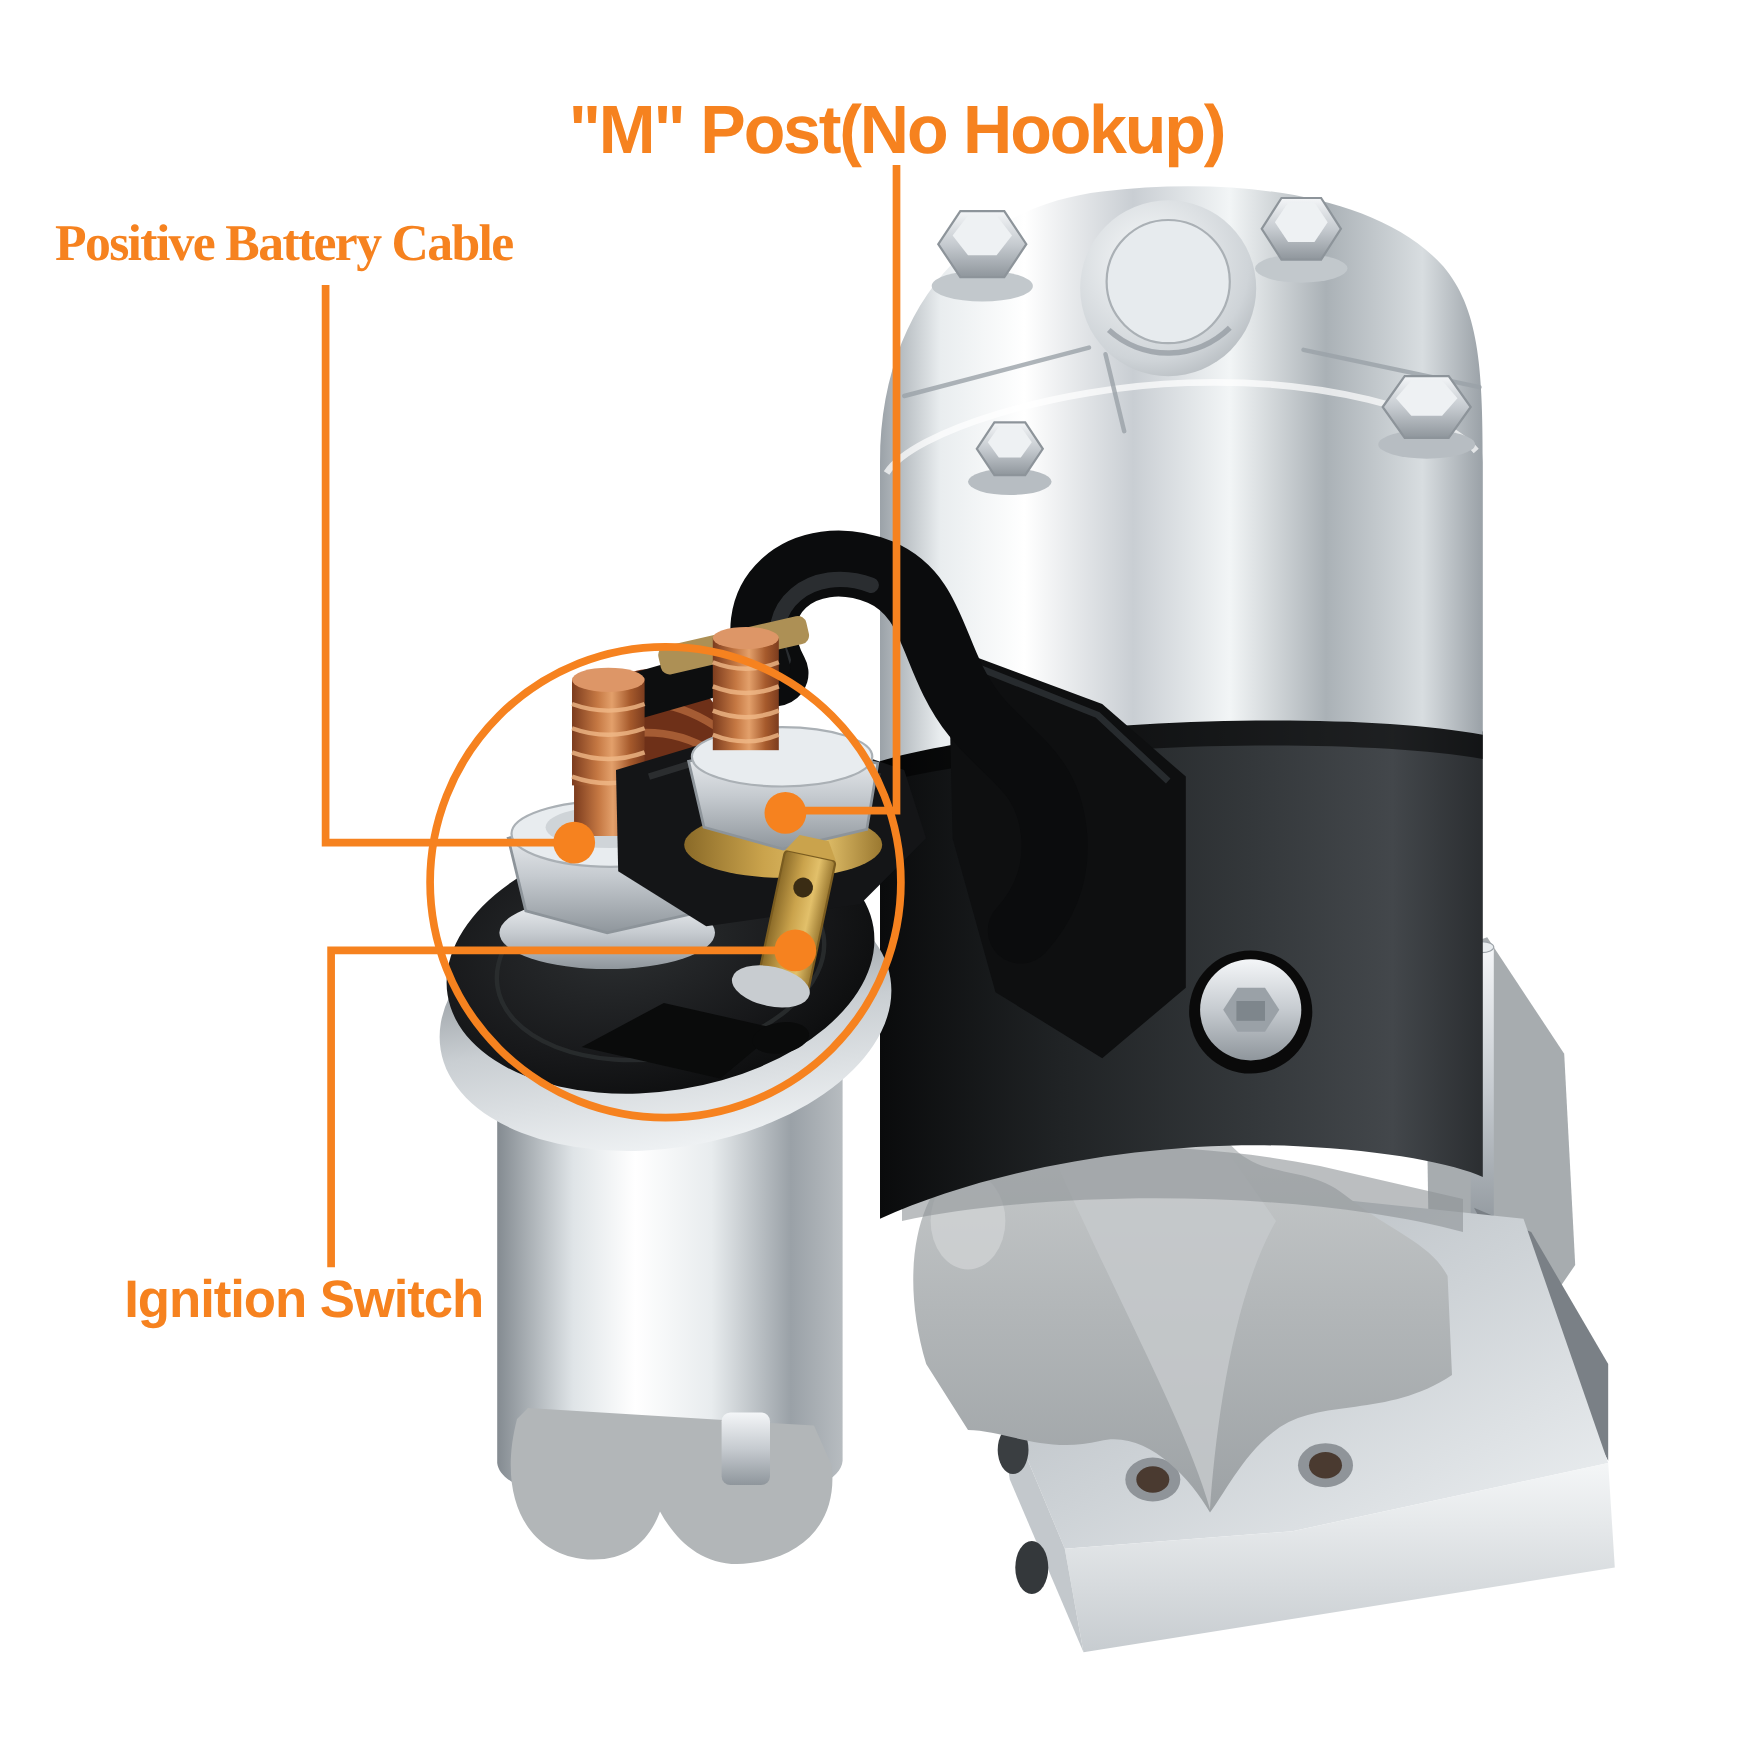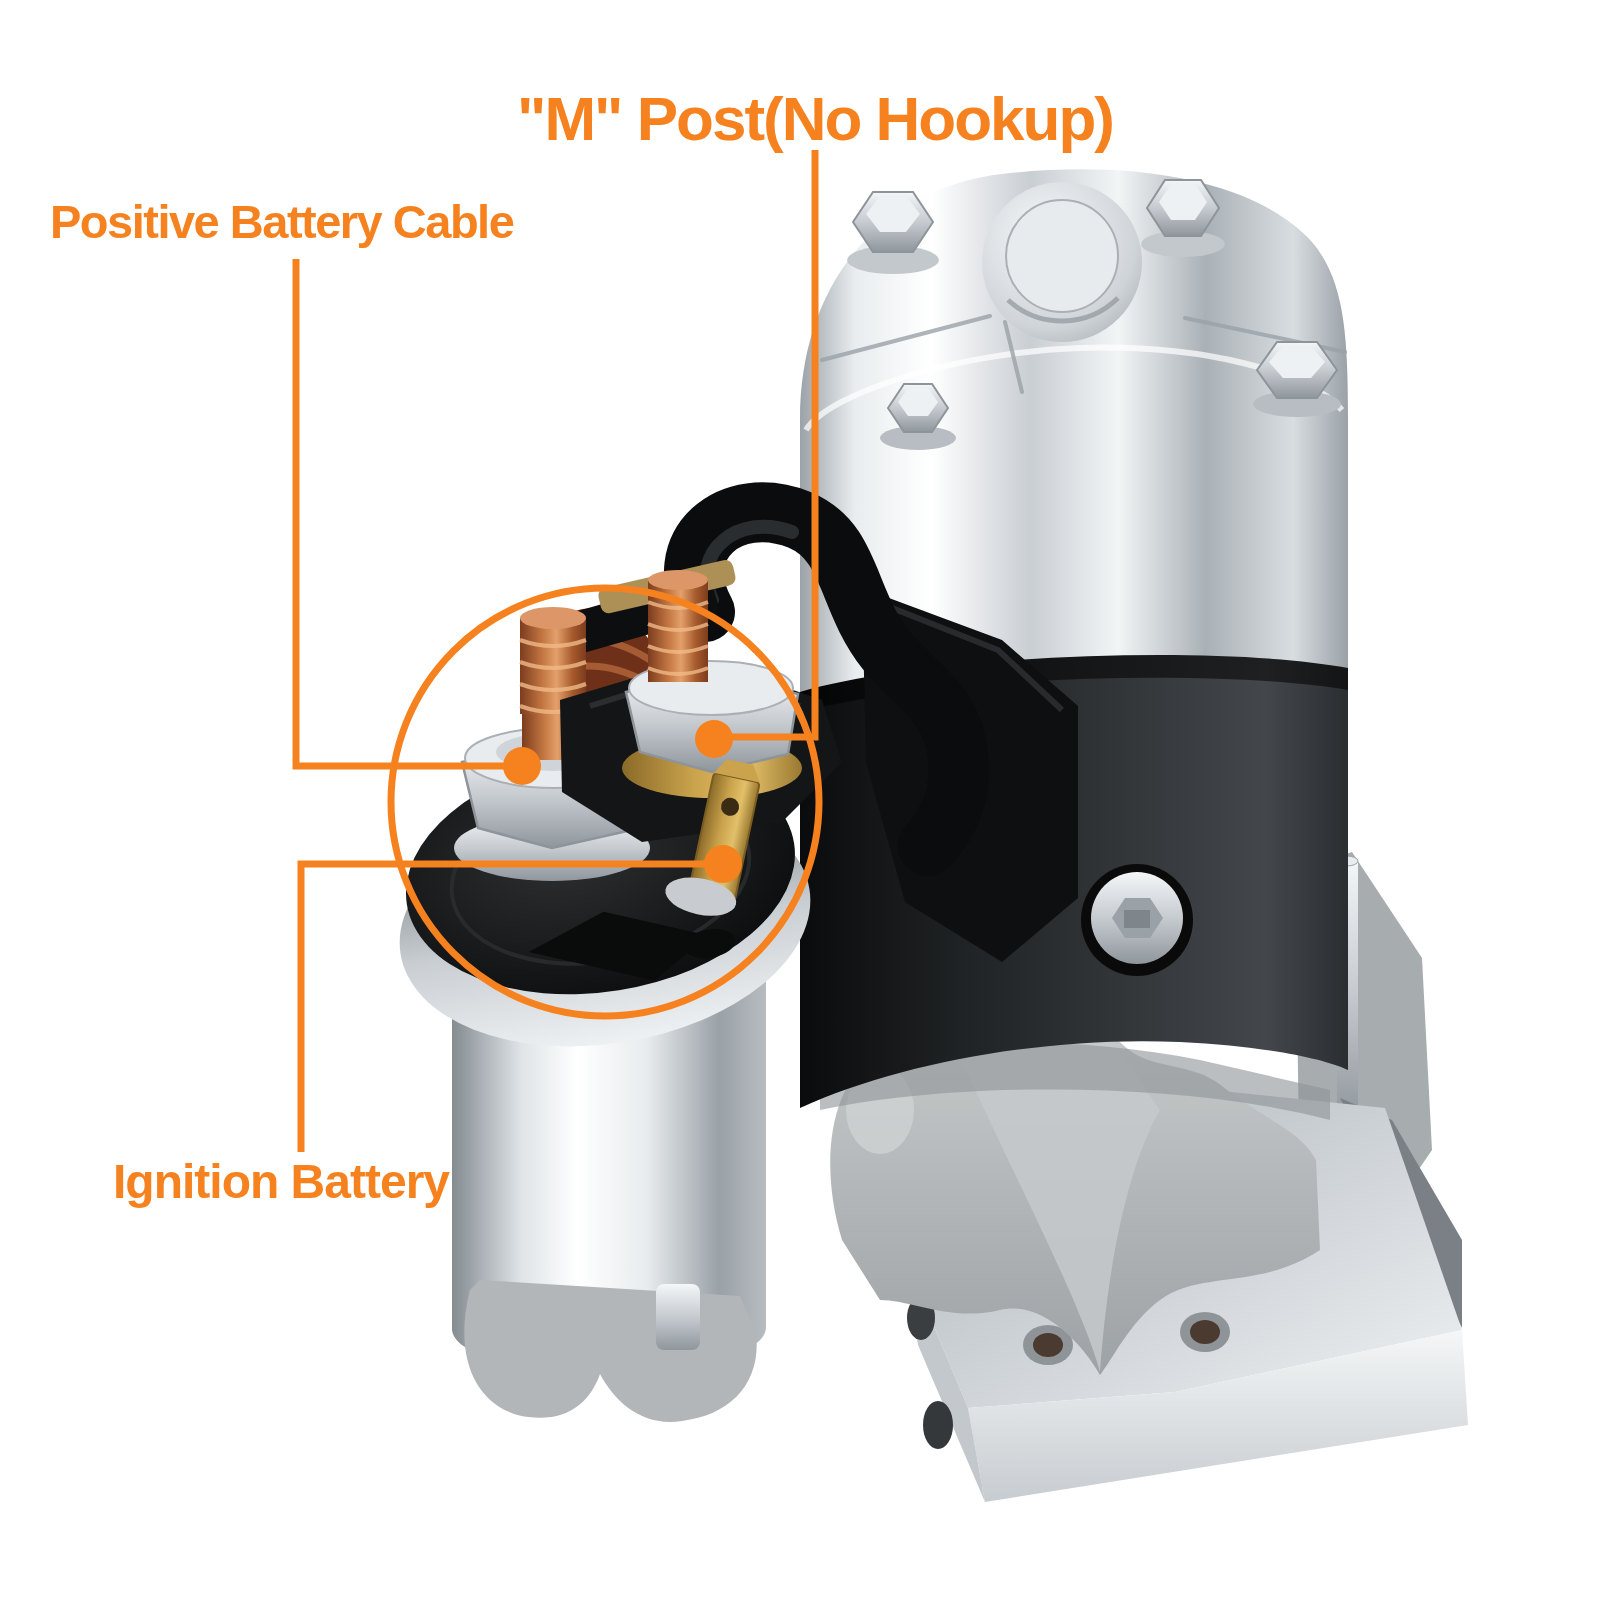--- a/index.html
+++ b/index.html
@@ -1,21 +1,21 @@
 <!DOCTYPE html>
 <html><head>
 <meta charset="utf-8">
 <style>
   html,body{margin:0;padding:0;background:#fff;}
   #stage{position:relative;width:1600px;height:1600px;background:#ffffff;overflow:hidden;
          font-family:"Liberation Sans", sans-serif;}
   #art{position:absolute;left:0;top:0;width:1600px;height:1600px;}
   .label{position:absolute;font-weight:700;line-height:1;white-space:nowrap;}
   .label-top{top:88px;left:815px;transform:translateX(-50%);font-size:62px;letter-spacing:-2px;}
-  .label-pos{top:198px;left:50px;font-size:47px;letter-spacing:-1.5px;}
+  .label-pos{top:198px;left:50px;font-size:47px;letter-spacing:-1.5px;font-family:Liberation Serif, serif;}
   .label-ign{top:1158px;left:113px;font-size:48px;letter-spacing:-1px;}
 </style>
 </head>
 <body>
 
 <div id="stage">
 
 <svg id="art" viewBox="0 0 1600 1600" aria-hidden="true">
   <defs>
     <linearGradient id="chromeCap" x1="0" y1="0" x2="1" y2="0">
@@ -235,15 +235,15 @@
     <circle cx="714" cy="739" r="19" fill="#f6821f" stroke="none"></circle>
     <circle cx="522" cy="766" r="19" fill="#f6821f" stroke="none"></circle>
     <circle cx="723" cy="864" r="19" fill="#f6821f" stroke="none"></circle>
   </g>
 </svg>
 
 <div class="label label-top" style="color:#f6821f">"M" Post(No Hookup)</div>
 
 <div class="label label-pos" style="color:#f6821f">Positive Battery Cable</div>
 
-<div class="label label-ign" style="color:#f6821f">Ignition Battery</div>
+<div class="label label-ign" style="color:#f6821f">Ignition Switch</div>
 
 </div>
 
 </body></html>

